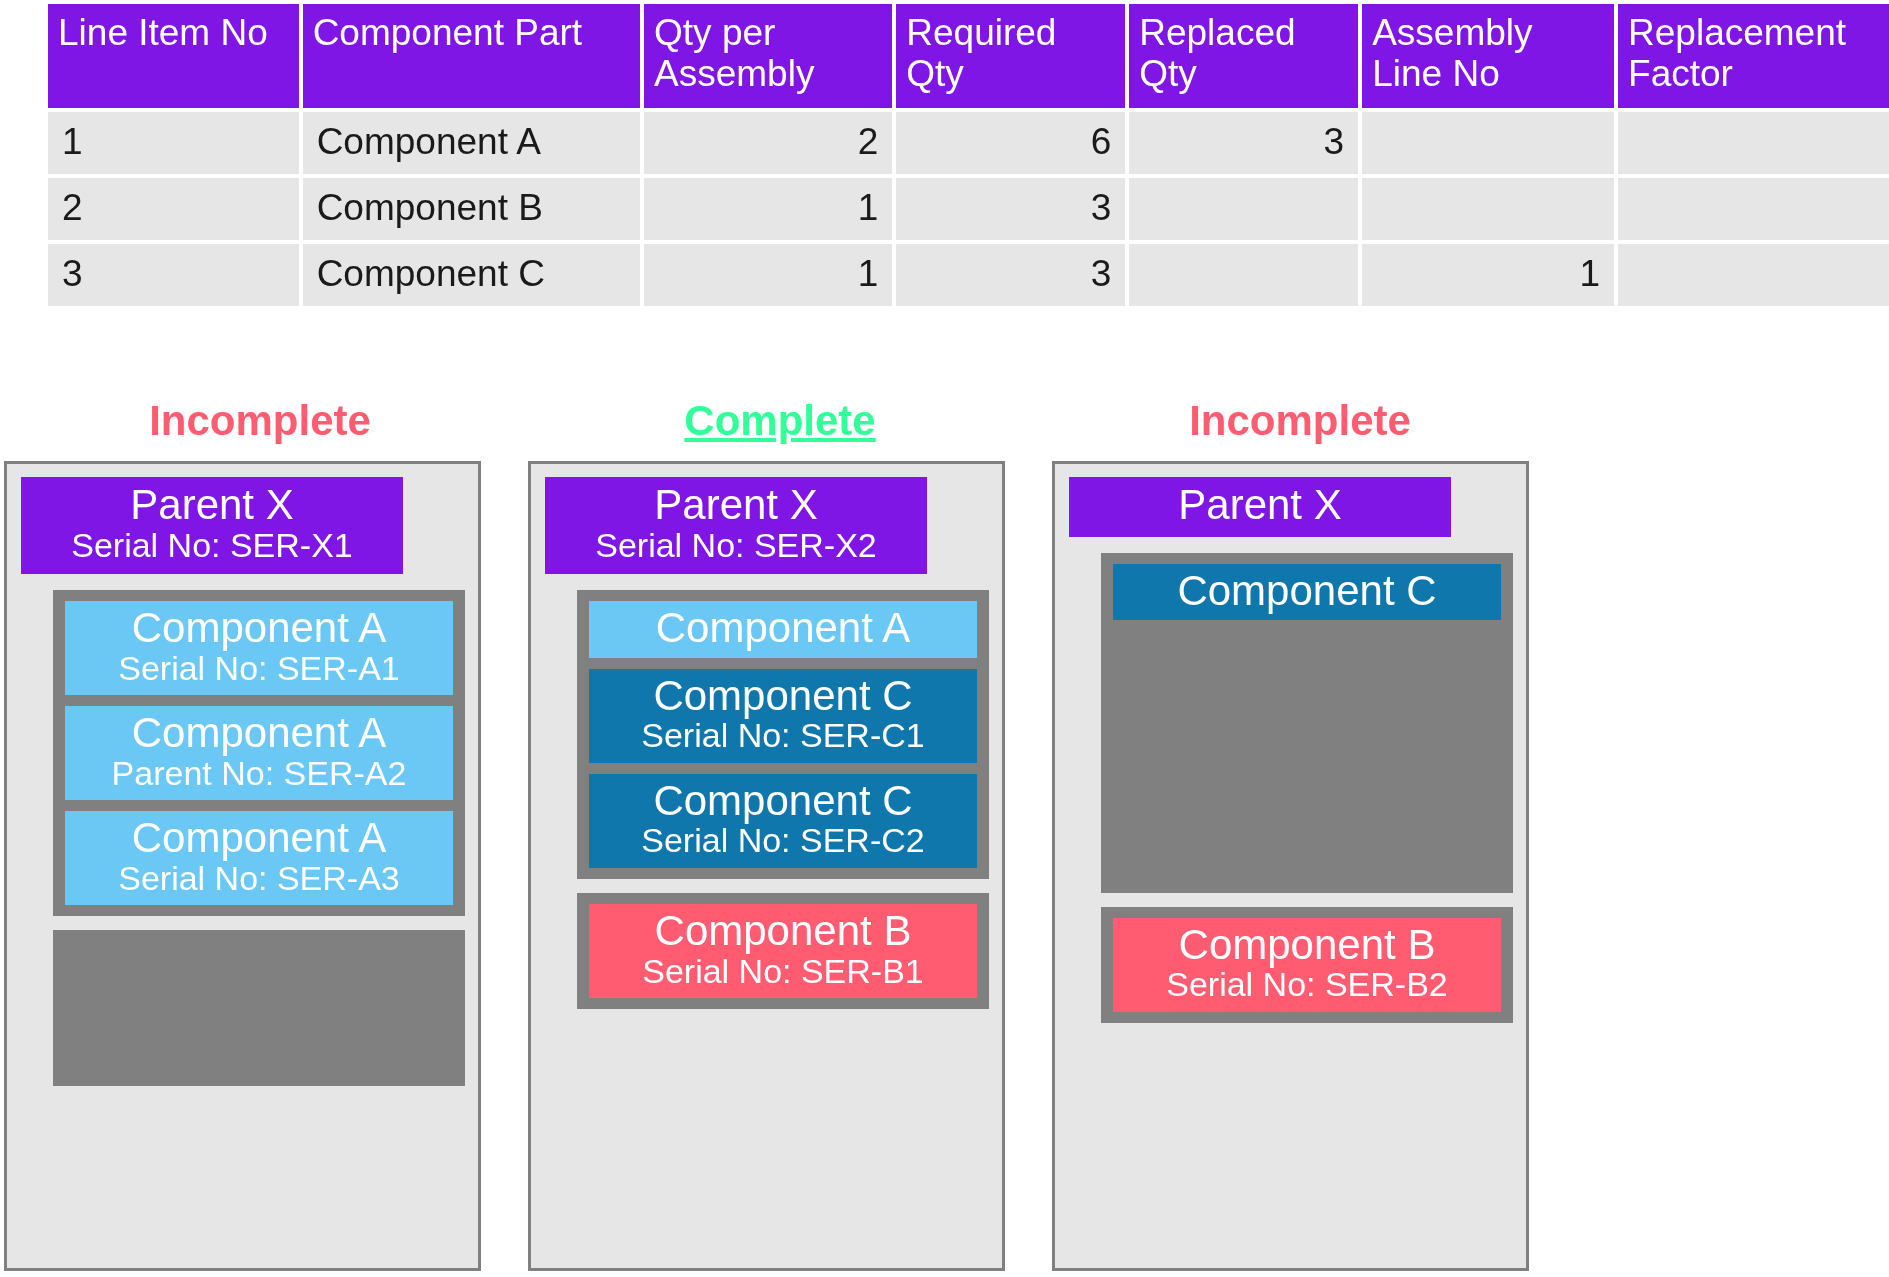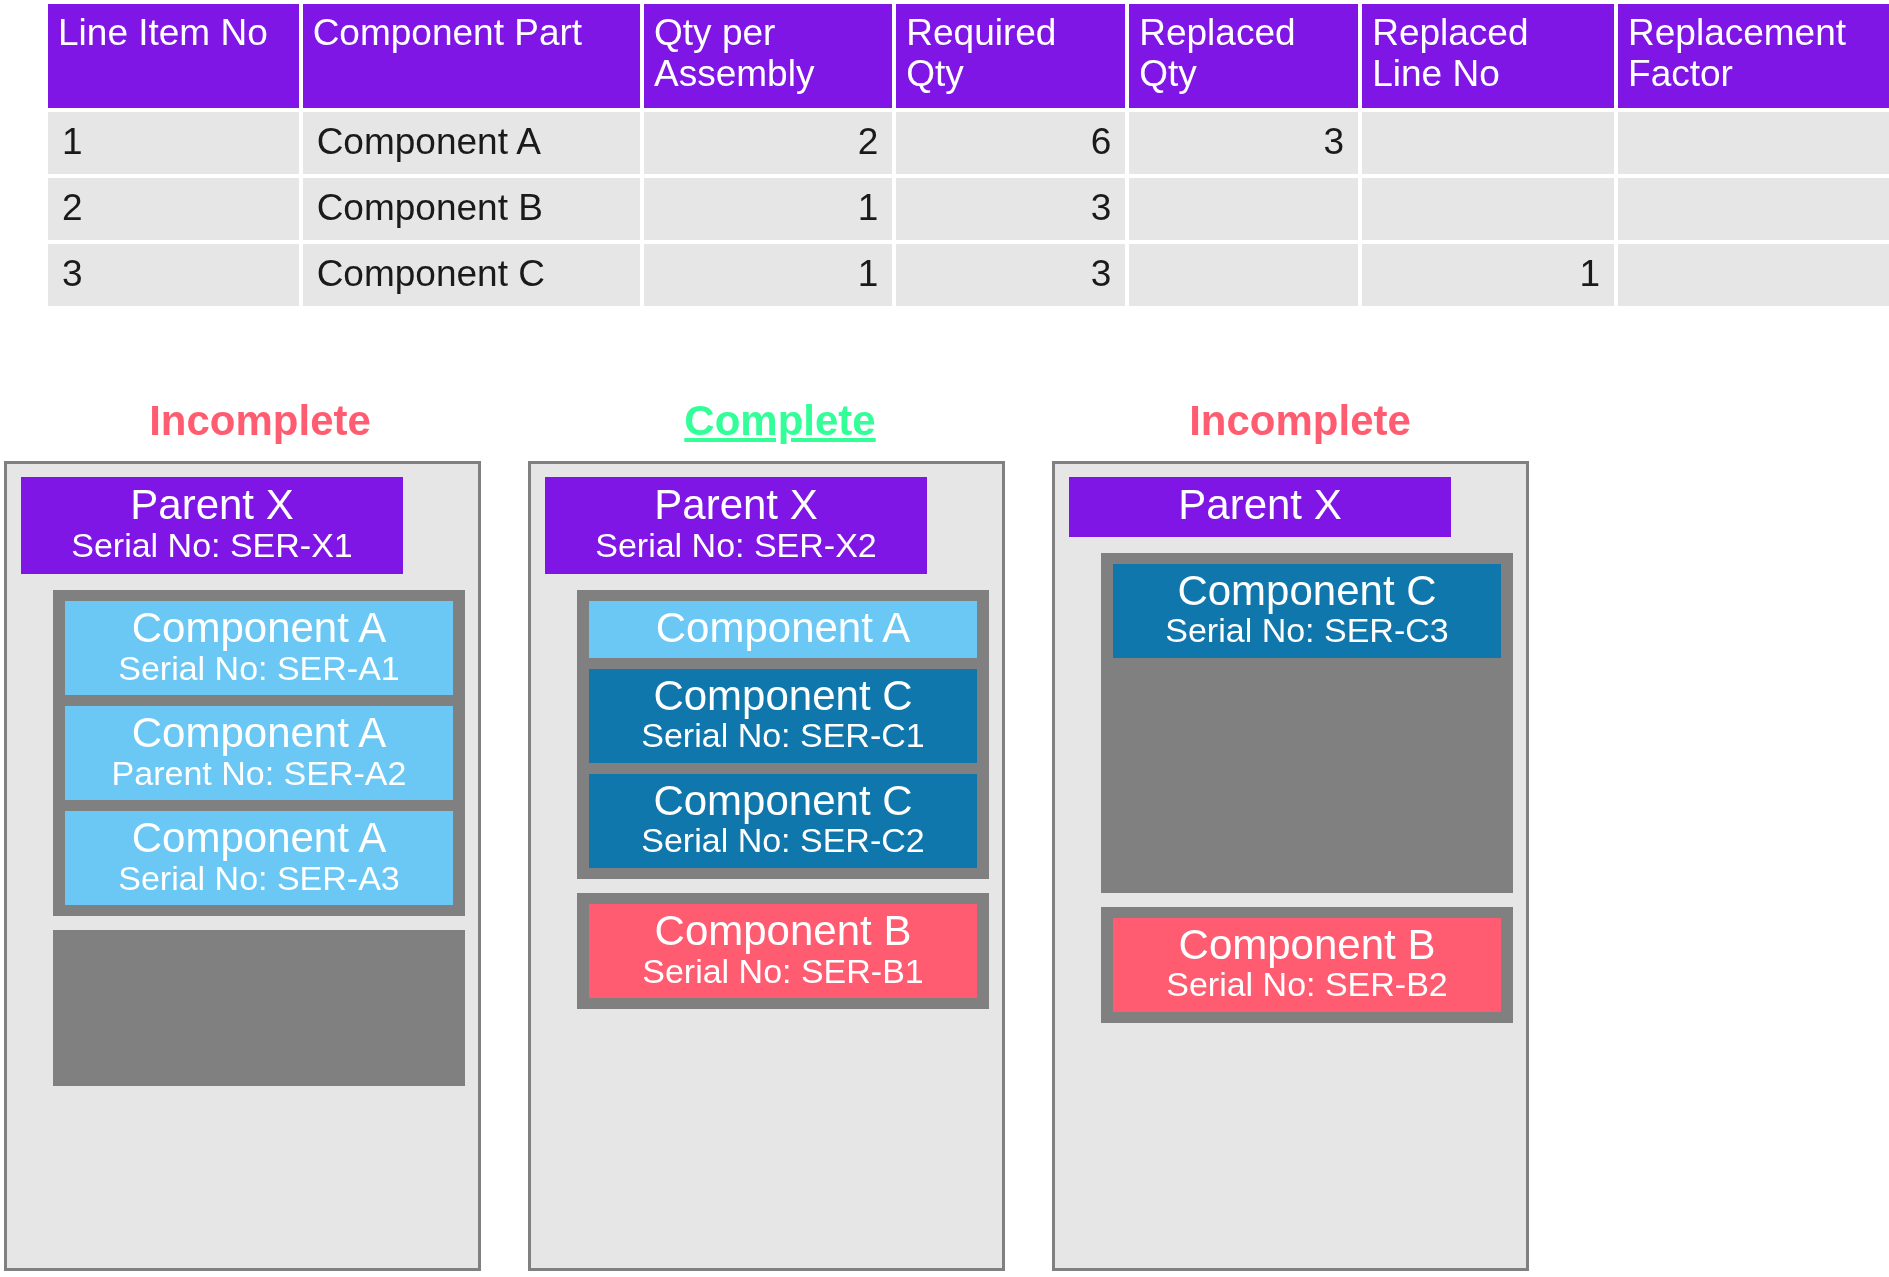--- a/index.html
+++ b/index.html
@@ -160,21 +160,21 @@
         <col class="c5">
         <col class="c6">
     </colgroup>
     <thead>
       <tr>
         <th>Line Item No</th>
         <th>Component Part</th>
         <th>Qty per Assembly</th>
         <th>Required Qty</th>
         <th>Replaced Qty</th>
-        <th>Replaced Line No</th>
+        <th>Assembly Line No</th>
         <th>Replacement Factor</th>
       </tr>
     </thead>
     <tbody>
       <tr>
         <td class="lft">1</td>
         <td class="lft">Component A</td>
         <td class="num">2</td>
         <td class="num">6</td>
         <td class="num">3</td>
@@ -260,21 +260,20 @@
       </div>
     </div>
 
     <div class="panel panel-2">
       <div class="parent-card">
         <div class="card-title">Parent X</div>
       </div>
       <div class="group" style="height:340px;">
         <div class="comp-card comp-C">
           <div class="card-title">Component C</div>
-          <div class="card-serial">Serial No: SER-C3</div>
         </div>
       </div>
       <div class="group">
         <div class="comp-card comp-B">
           <div class="card-title">Component B</div>
           <div class="card-serial">Serial No: SER-B2</div>
         </div>
       </div>
     </div>
 

